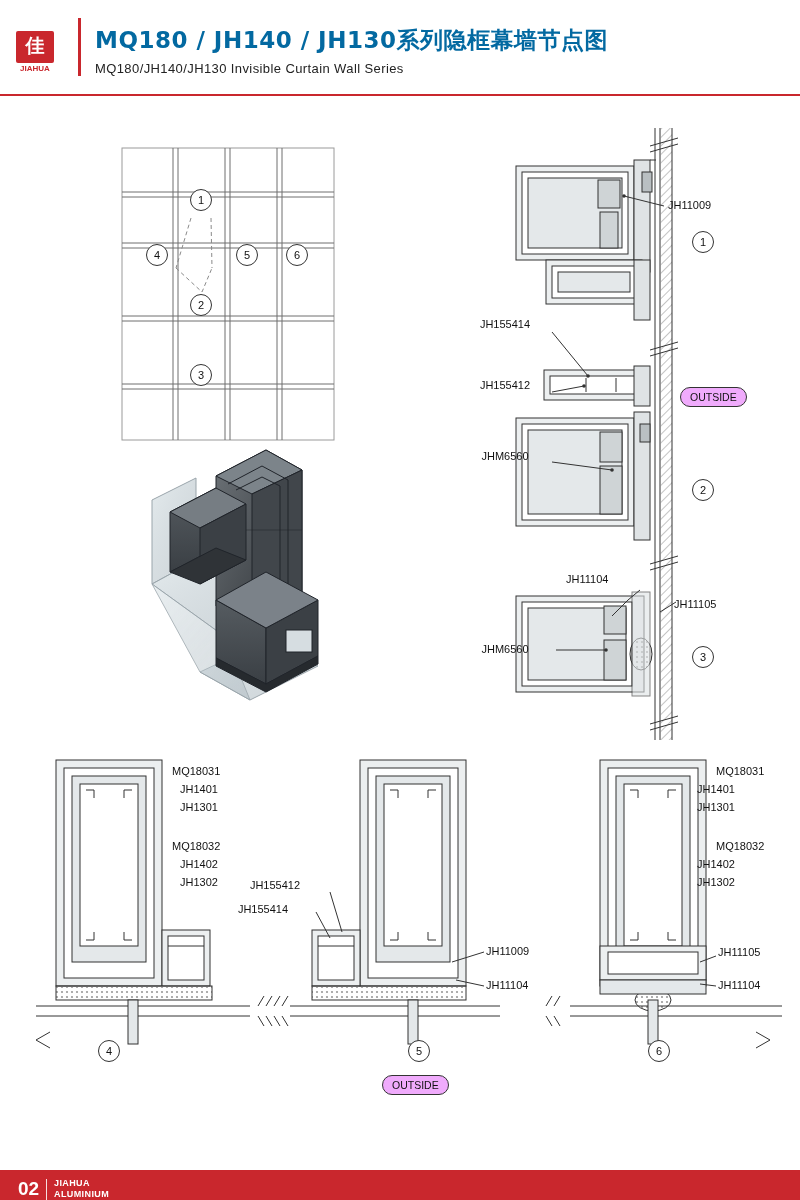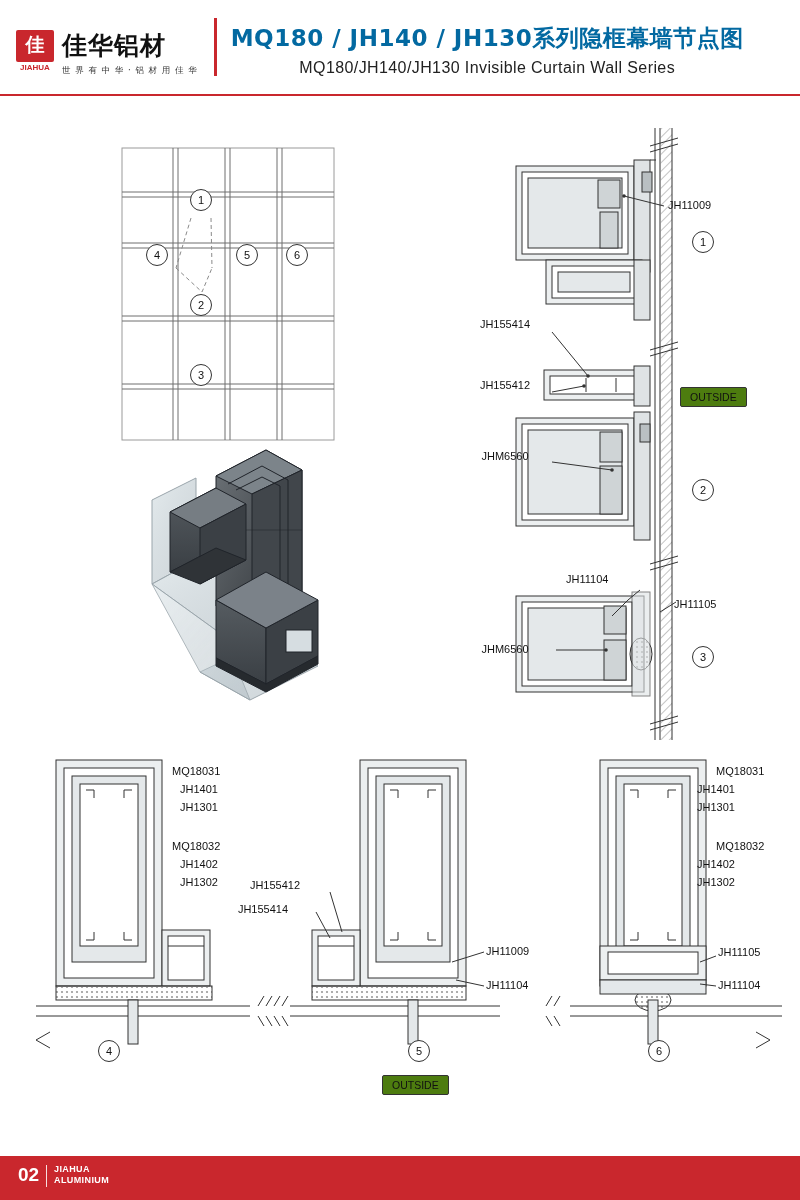--- a/index.html
+++ b/index.html
@@ -50,26 +50,26 @@
   .header-divider {
     width:3px; height:58px; background:#c9272d; margin:0 14px 0 16px;
   }
   .title-block { padding-top:6px; }
   .title-cn {
     font-family:"DejaVu Sans", sans-serif;
     font-size:23px; font-weight:bold; color:#0369a1; letter-spacing:0.5px;
     line-height:30px;
   }
   .title-en {
-    font-size:16px; color:#222; letter-spacing:0.4px; margin-top:6px;text-align:center;
+    font-size:13px; color:#222; letter-spacing:0.4px; margin-top:6px;
   }
 
   
   .footer {
-    position:absolute; left:0; bottom:0; width:800px; height:44px;
+    position:absolute; left:0; bottom:0; width:800px; height:30px;
     background:#c9272d;
   }
   .footer .pagenum {
     position:absolute; left:18px; top:8px;
     color:#fff; font-size:19px; font-weight:bold;
   }
   .footer .fbar {
     position:absolute; left:46px; top:9px; width:1px; height:22px;
     background:#fff; opacity:.85;
   }
@@ -84,40 +84,36 @@
     position:absolute; font-size:11px; color:#111; white-space:nowrap;
     font-family:"Liberation Sans", sans-serif;
   }
   .lbl.r { text-align:center; }
   .bubble {
     position:absolute; width:22px; height:22px; border-radius:50%;
     border:1px solid #333; background:#fff;
     font-size:11px; line-height:20px; text-align:center; color:#111;
   }
   .pill {
-    position:absolute; height:20px; border-radius:2px;
-    border:1px solid #333; background:#4d7c0f;
+    position:absolute; height:20px; border-radius:10px;
+    border:1px solid #333; background:#f0abfc;
     font-size:10.5px; line-height:18px; text-align:center; color:#111;
     padding:0 9px;
   }
 </style>
 </head>
 <body>
 
 <div class="header">
   <div class="logo-block">
     <div class="logo-mark">
       <div class="sq">
           <span>佳</span>
         </div>
       <div class="sub">JIAHUA</div>
-    </div>
-    <div class="logo-text">
-      <div class="logo-cn">佳华铝材</div>
-      <div class="logo-slogan">世 界 有 中 华  ·  铝 材 用 佳 华</div>
     </div>
   </div>
   <div class="header-divider"></div>
   <div class="title-block">
     <div class="title-cn">MQ180 / JH140 / JH130系列隐框幕墙节点图</div>
     <div class="title-en">MQ180/JH140/JH130  Invisible  Curtain  Wall  Series</div>
   </div>
 </div>
 
 <svg class="canvas" viewBox="0 0 800 1200" width="800" height="1200">

